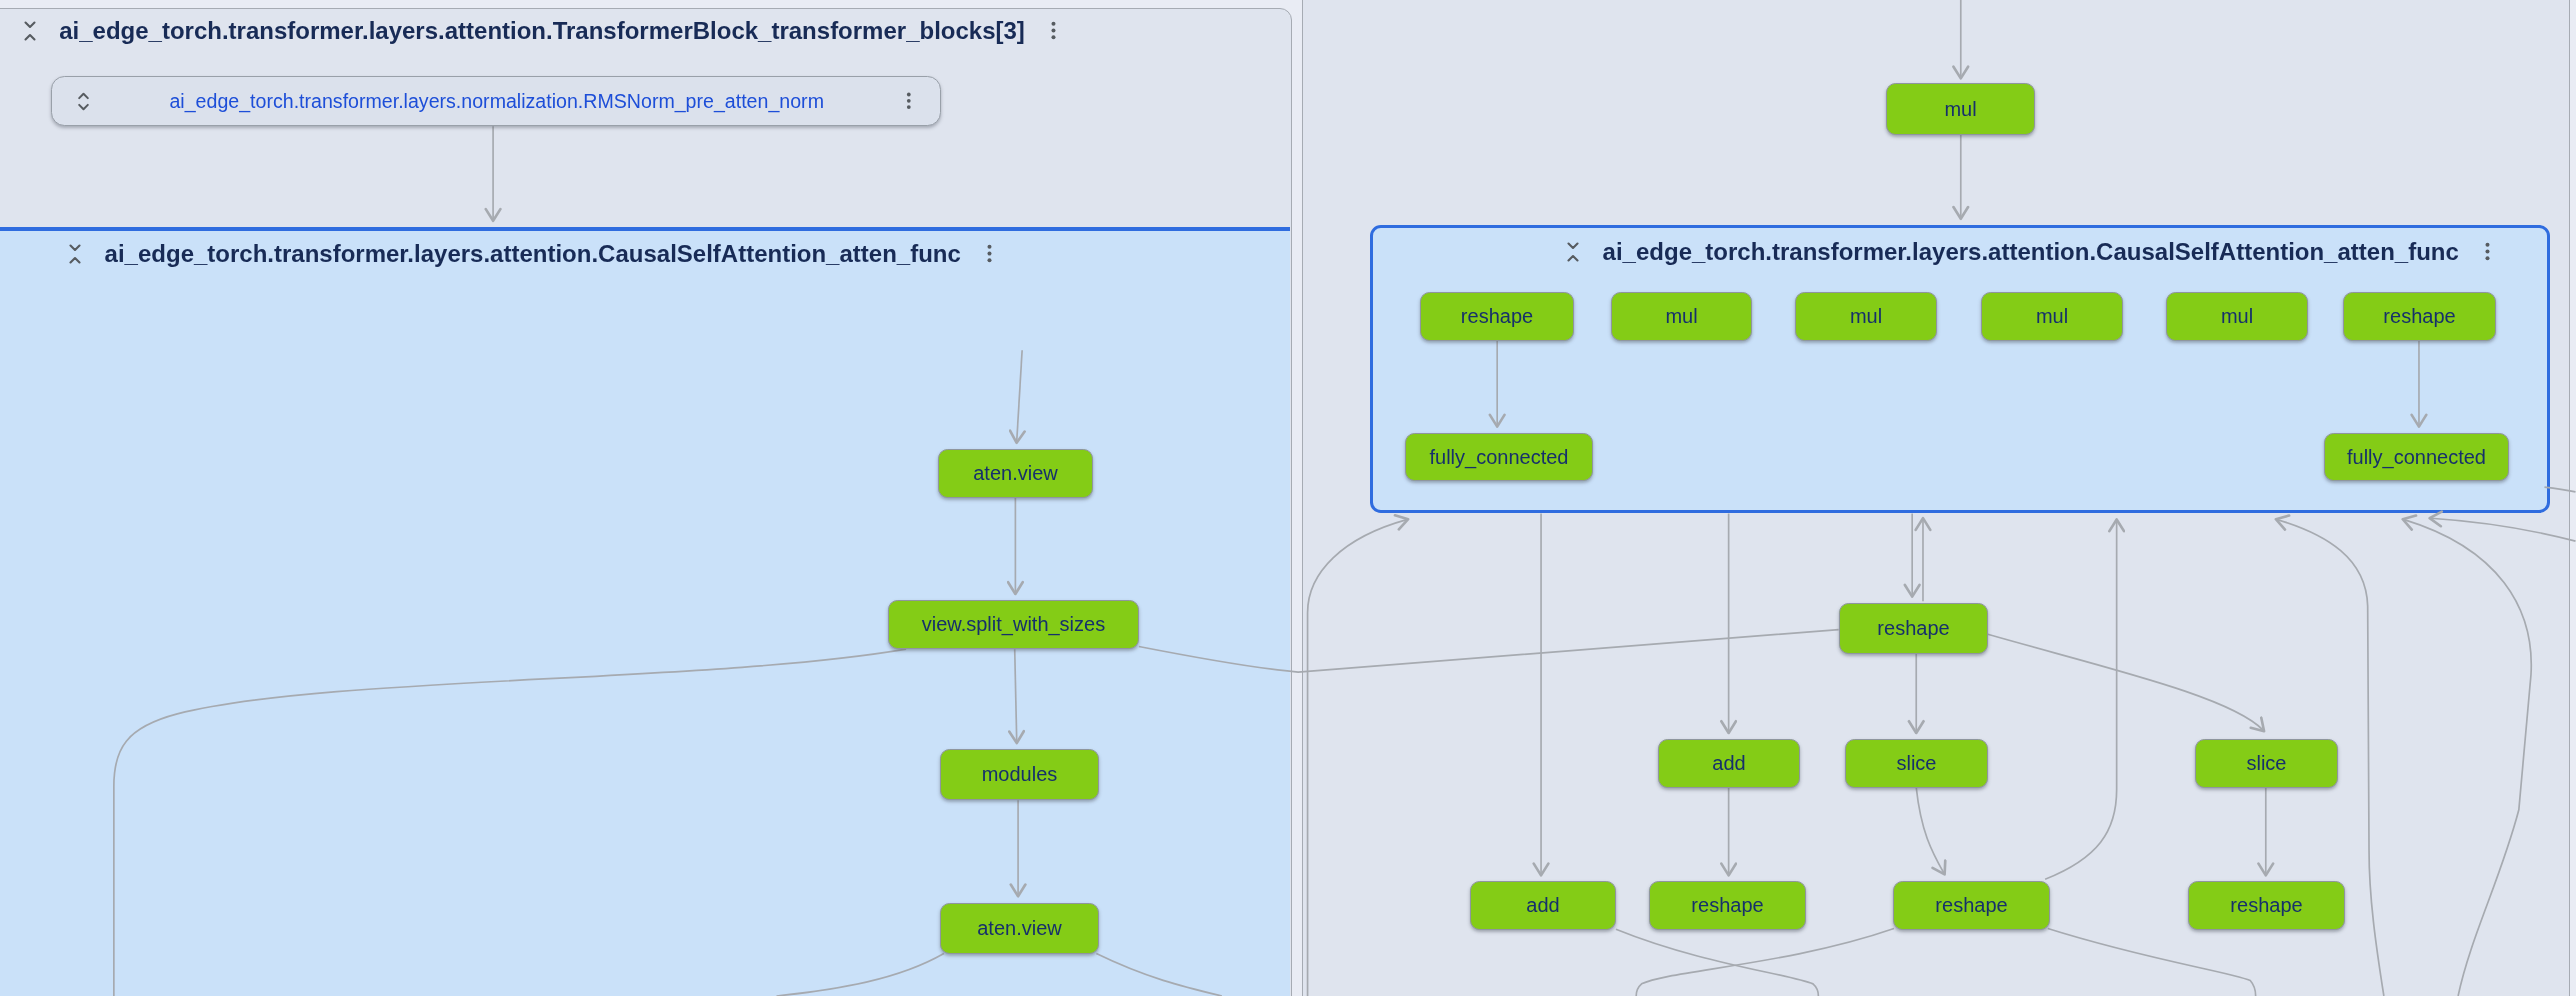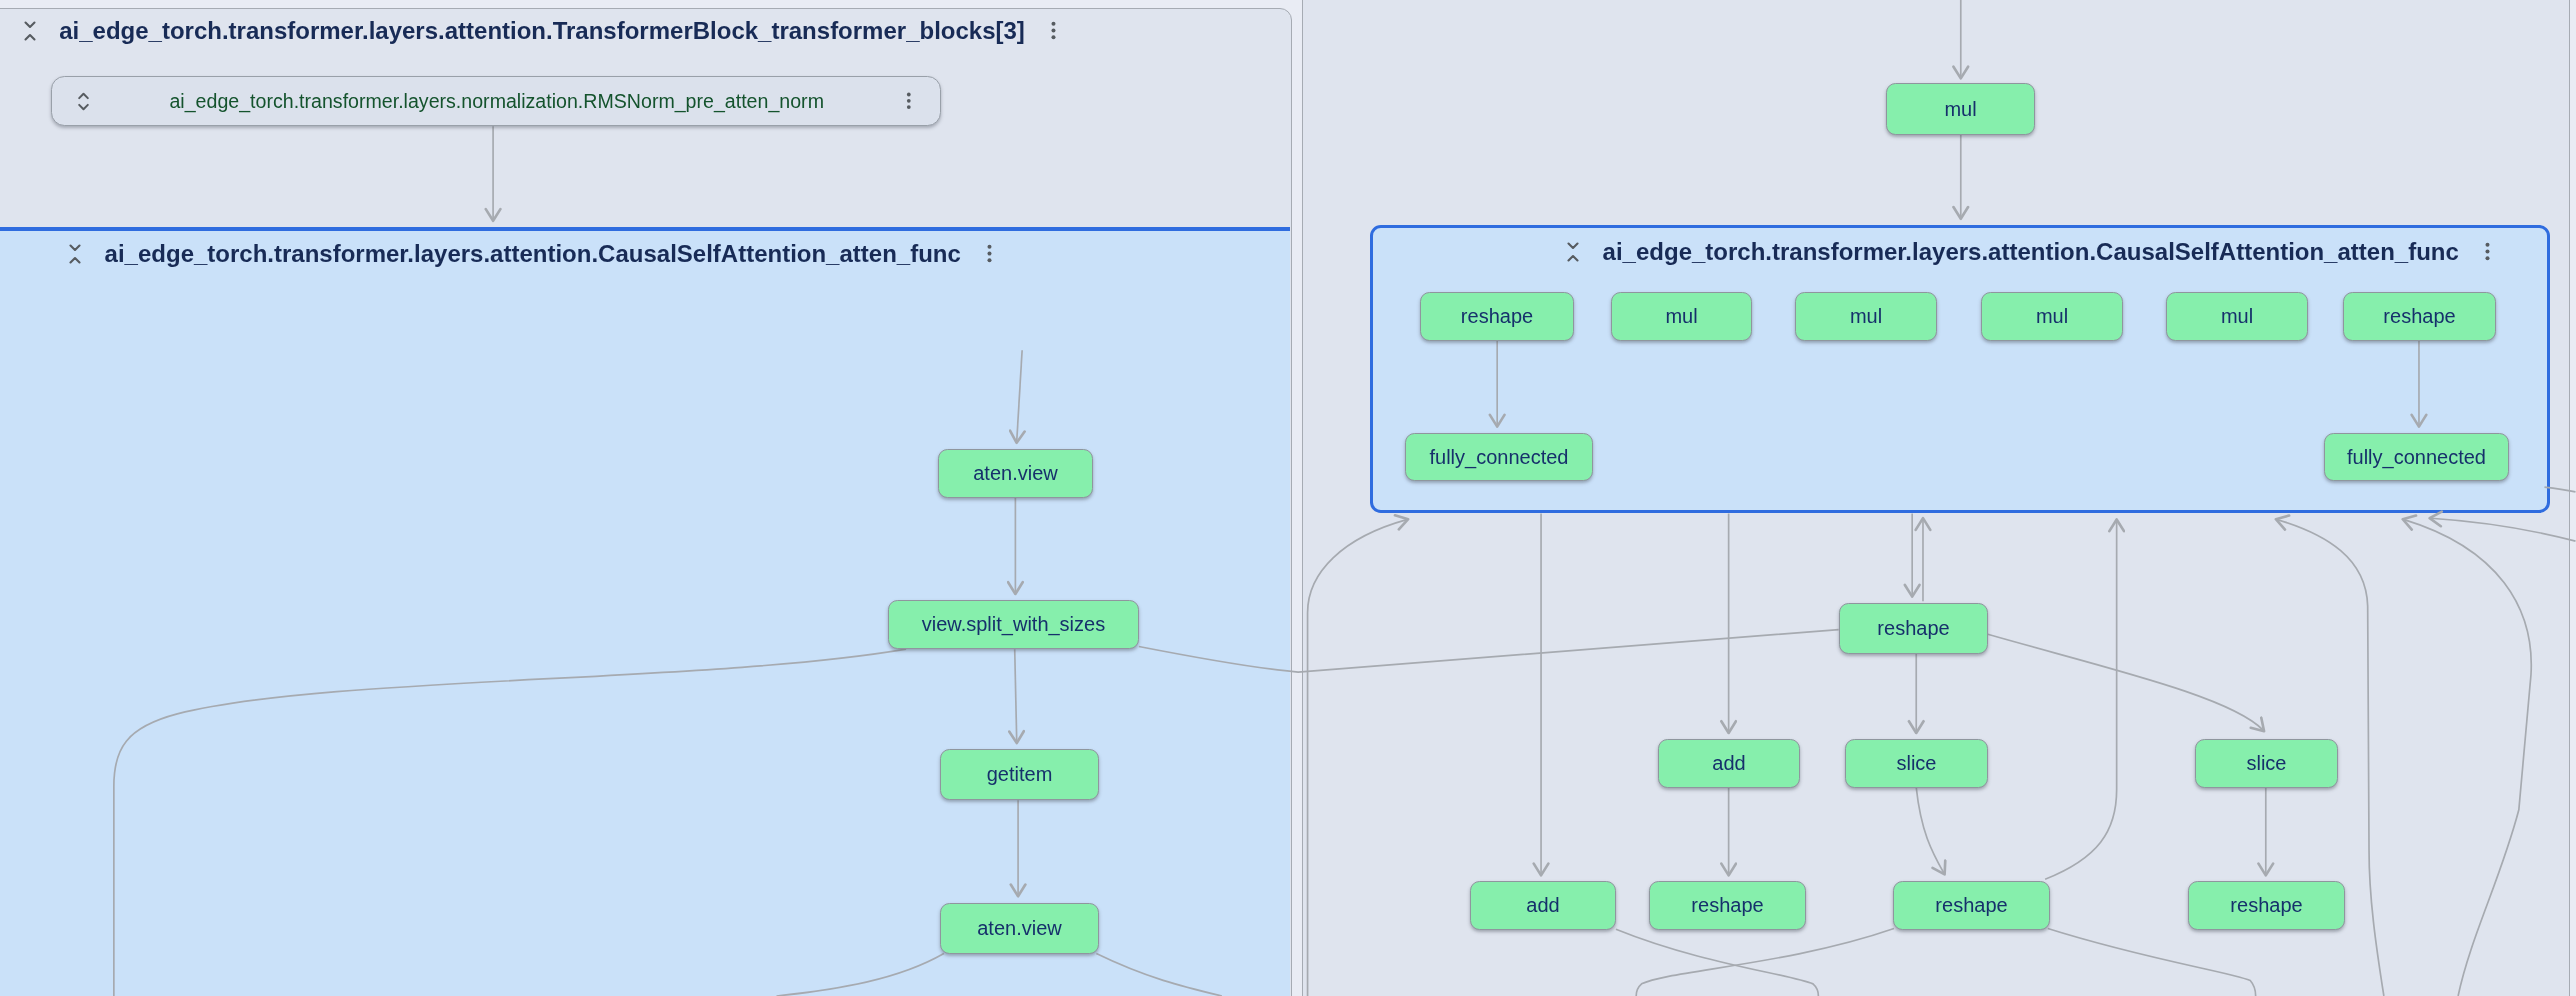--- a/index.html
+++ b/index.html
@@ -3,28 +3,28 @@
 <meta charset="utf-8">
 <style>
   html,body{margin:0;padding:0;background:#e9ecf4;}
   #stage{position:relative;width:2576px;height:996px;overflow:hidden;
          font-family:"Liberation Sans","DejaVu Sans",sans-serif;background:#e9ecf4;}
   .panel{position:absolute;box-sizing:border-box;background:#dfe4ee;
          border:1.4px solid #a6abb3;border-radius:12px;}
   .bluepanel{position:absolute;box-sizing:border-box;background:#cae1f9;}
   .titlebar{position:absolute;display:flex;align-items:center;gap:17.6px;height:31px;}
   .titlebar .tlabel{font-size:24px;font-weight:600;color:#182b56;white-space:nowrap;}
-  .op{position:absolute;box-sizing:border-box;background:#86efac;border:1.7px solid #8f969e;
+  .op{position:absolute;box-sizing:border-box;background:#84cc16;border:1.7px solid #8f969e;
       border-radius:9.5px;display:flex;align-items:center;justify-content:center;
       box-shadow:0 2px 3.4px rgba(80,86,97,.45);}
   .op .nlabel{font-size:20px;font-weight:400;color:#16306b;white-space:nowrap;}
   .gnode{position:absolute;box-sizing:border-box;background:#dbe1ec;border:1.7px solid #99a0a9;
       border-radius:13.5px;display:flex;align-items:center;gap:17.6px;padding:0 20px;
       box-shadow:0 2px 3.4px rgba(80,86,97,.4);}
-  .gnode .nlabel{flex:1;text-align:center;font-size:19.6px;font-weight:500;color:#14532d;white-space:nowrap;}
+  .gnode .nlabel{flex:1;text-align:center;font-size:19.6px;font-weight:500;color:#1d4ed8;white-space:nowrap;}
   .icon{flex:0 0 auto;display:block;}
   svg.edges{position:absolute;left:0;top:0;z-index:4;pointer-events:none;}
   .z1{z-index:1}.z2{z-index:2}.z5{z-index:5}
 </style>
 </head>
 <body>
 
 <div id="stage">
 
   <div class="panel z1" style="left:-16px;top:8px;width:1308px;height:1013px;"></div>
@@ -138,21 +138,21 @@
   </div>
 
 
   <div class="op z5" style="left:938px;top:449px;width:155px;height:49px;">
     <span class="nlabel">aten.view</span>
     </div>
   <div class="op z5" style="left:888px;top:600px;width:251px;height:49px;">
     <span class="nlabel">view.split_with_sizes</span>
     </div>
   <div class="op z5" style="left:940px;top:749px;width:159px;height:51px;">
-    <span class="nlabel">getitem</span>
+    <span class="nlabel">modules</span>
     </div>
   <div class="op z5" style="left:940px;top:903px;width:159px;height:51px;">
     <span class="nlabel">aten.view</span>
     </div>
 
   <div class="op z5" style="left:1886px;top:83px;width:149px;height:52px;">
     <span class="nlabel">mul</span>
     </div>
 
   <div class="op z5" style="left:1420px;top:292px;width:154px;height:49px;">

